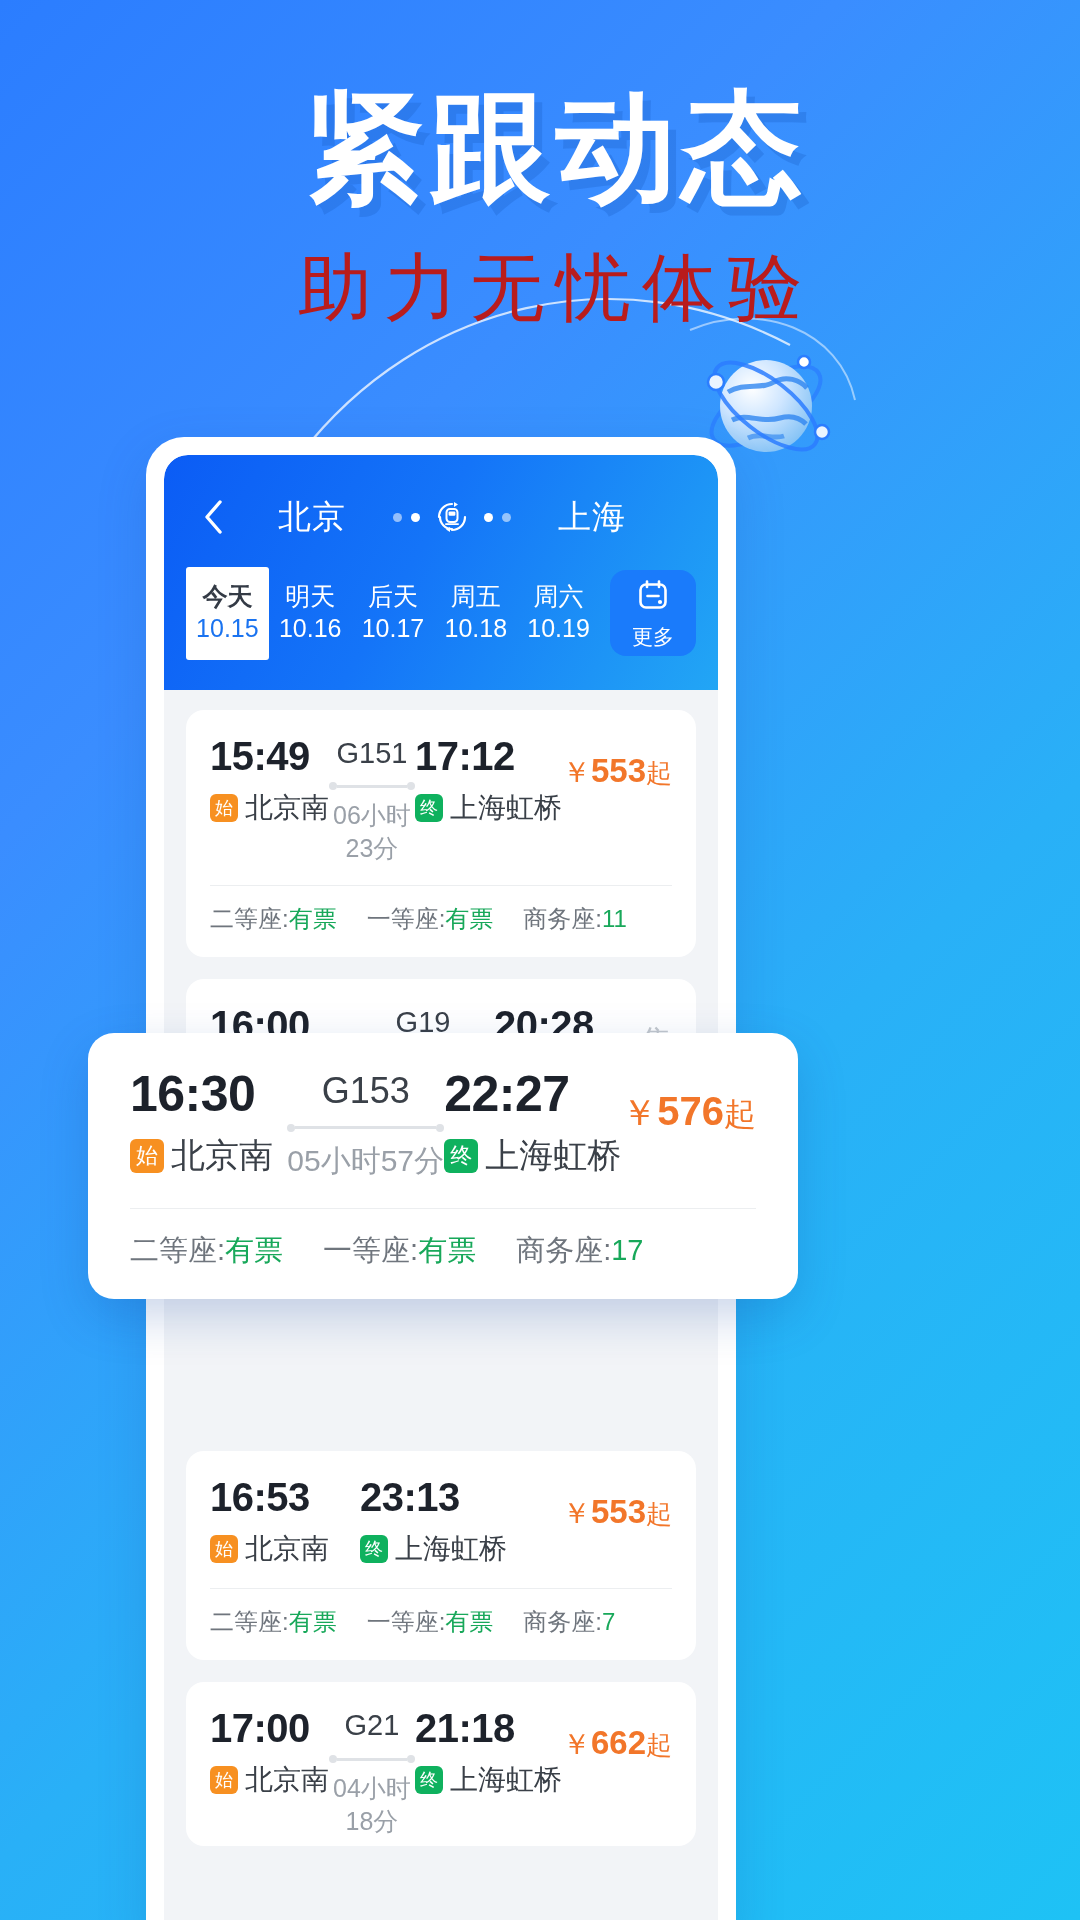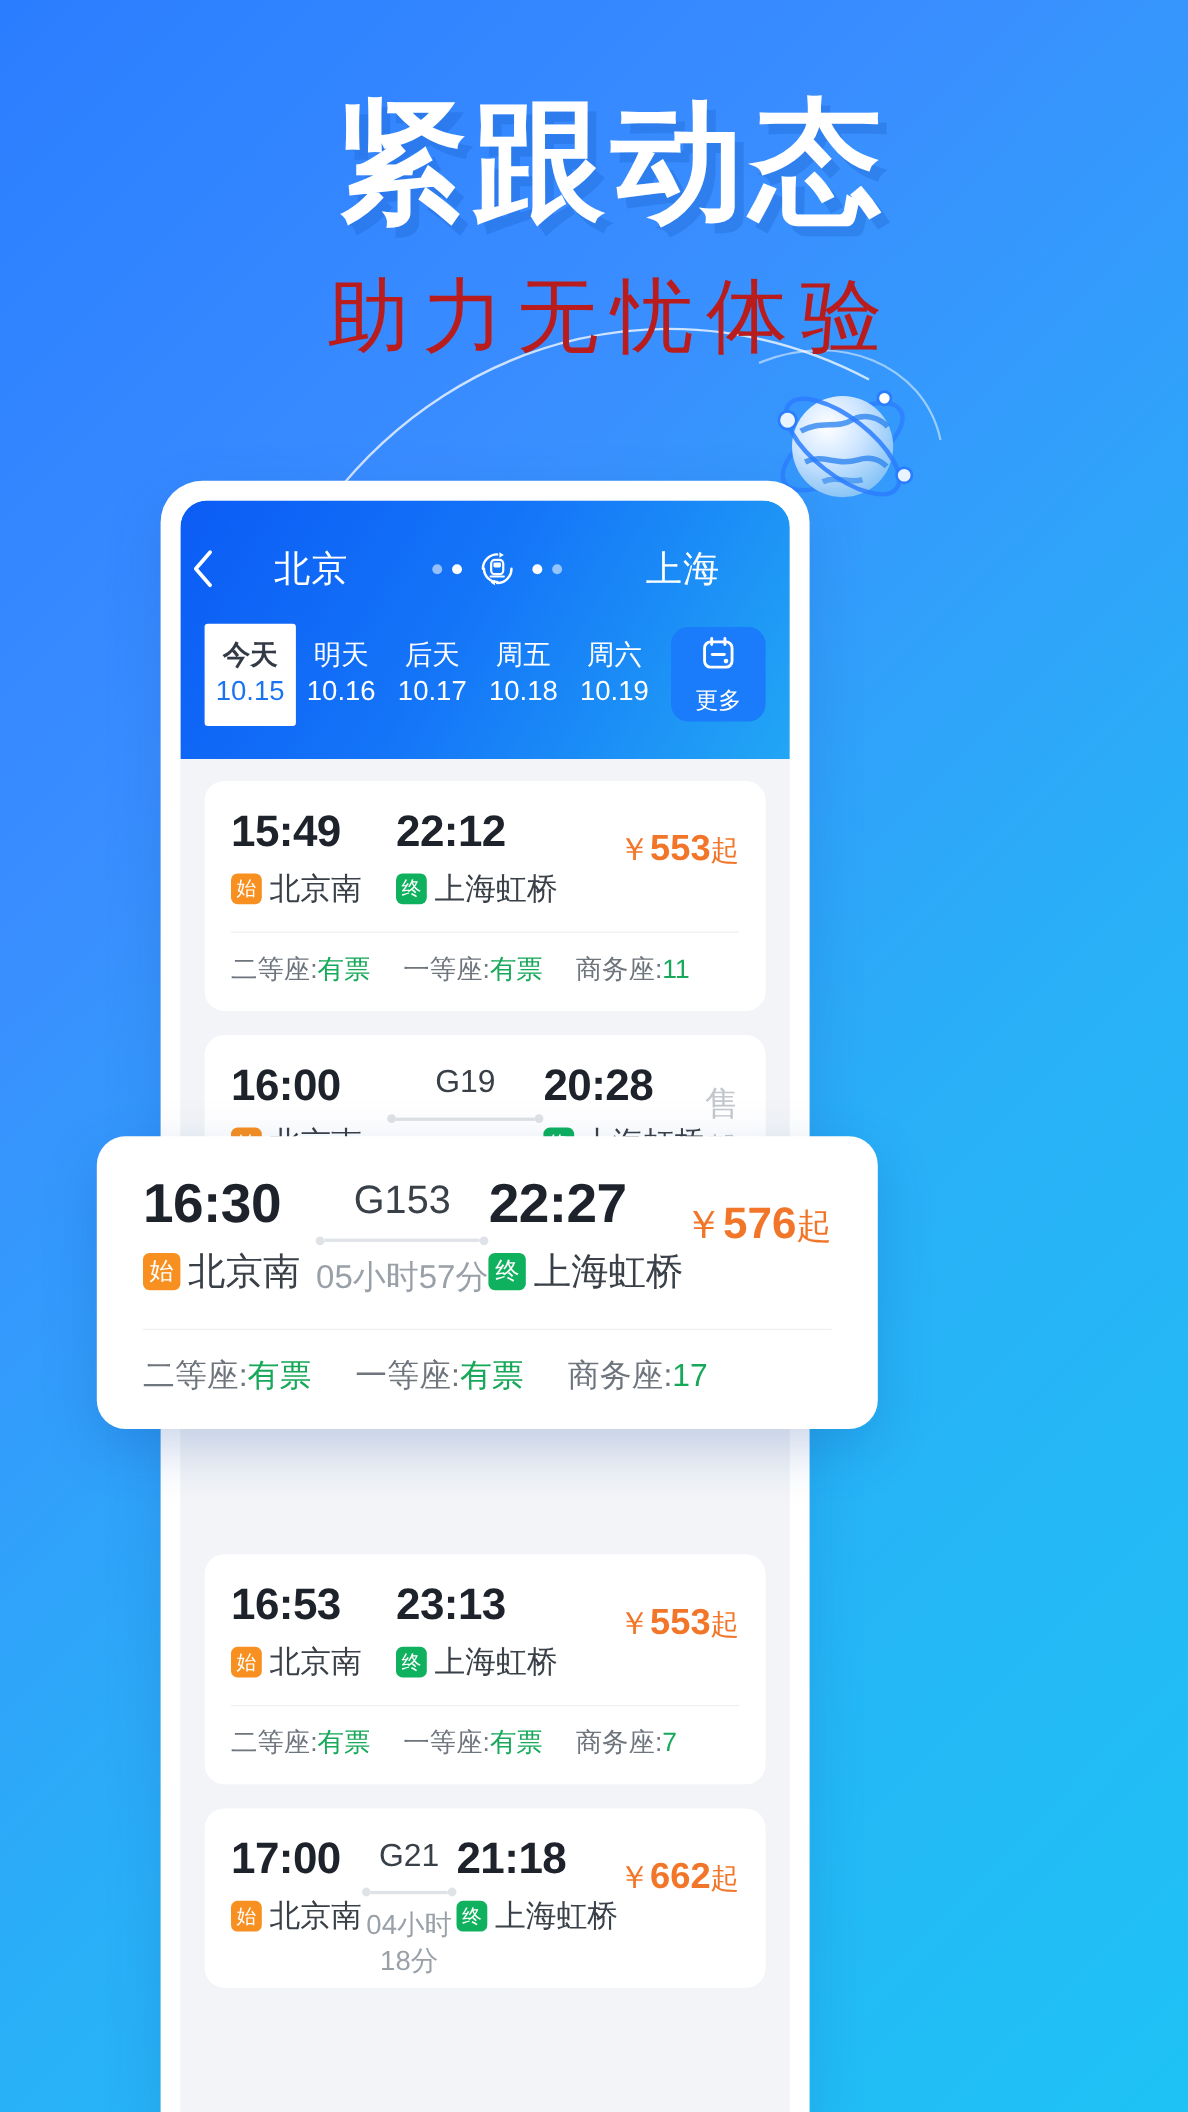--- a/index.html
+++ b/index.html
@@ -47,21 +47,21 @@
     overflow:hidden;
     position:relative;
   }
 
   
   .app-head {
     background:linear-gradient(120deg,#0b5cf5 0%,#1474f8 45%,#22a6f5 100%);
     padding:30px 0 0 0;
     border-radius:24px 24px 0 0;
   }
-  .head-row { display:flex; align-items:center; padding:0 9px; height:64px; }
+  .head-row { display:flex; align-items:center; padding:0 38px; height:64px; }
   .back-icon { width:40px; color:#fff; display:flex; align-items:center; }
   .city { color:#fff; font-size:33px; font-weight:500; letter-spacing:1px; }
   .city.left { margin-left:36px; }
   .route-mid { flex:1; display:flex; align-items:center; justify-content:center; gap:9px; }
   .dot { width:9px; height:9px; border-radius:50%; background:rgba(255,255,255,.55); }
   .dot.solid { background:#fff; }
   .train-badge { display:flex; align-items:center; justify-content:center; margin:0 3px; }
   .city.right { margin-right:54px; }
 
   
@@ -253,22 +253,31 @@
 
       <div class="tcard">
         <div class="trow">
           <div class="col-dep">
             <div class="ttime">15:49</div>
             <div class="tstation">
               <span class="tag start">始</span>
               <span class="sname">北京南</span>
             </div>
           </div>
+          <div class="col-mid">
+            <div class="tno">G151</div>
+            <div class="line-wrap">
+                <span class="lnd"></span>
+                <span class="ln"></span>
+                <span class="lnd"></span>
+              </div>
+            <div class="tdur">06小时23分</div>
+          </div>
           <div class="col-arr">
-            <div class="ttime">22:12</div>
+            <div class="ttime">17:12</div>
             <div class="tstation">
               <span class="tag end">终</span>
               <span class="sname">上海虹桥</span>
             </div>
           </div>
           <div class="col-price">
             <div class="price">
               <span class="yen">￥</span><span>553</span><span class="qi">起</span>
             </div>
           </div>

